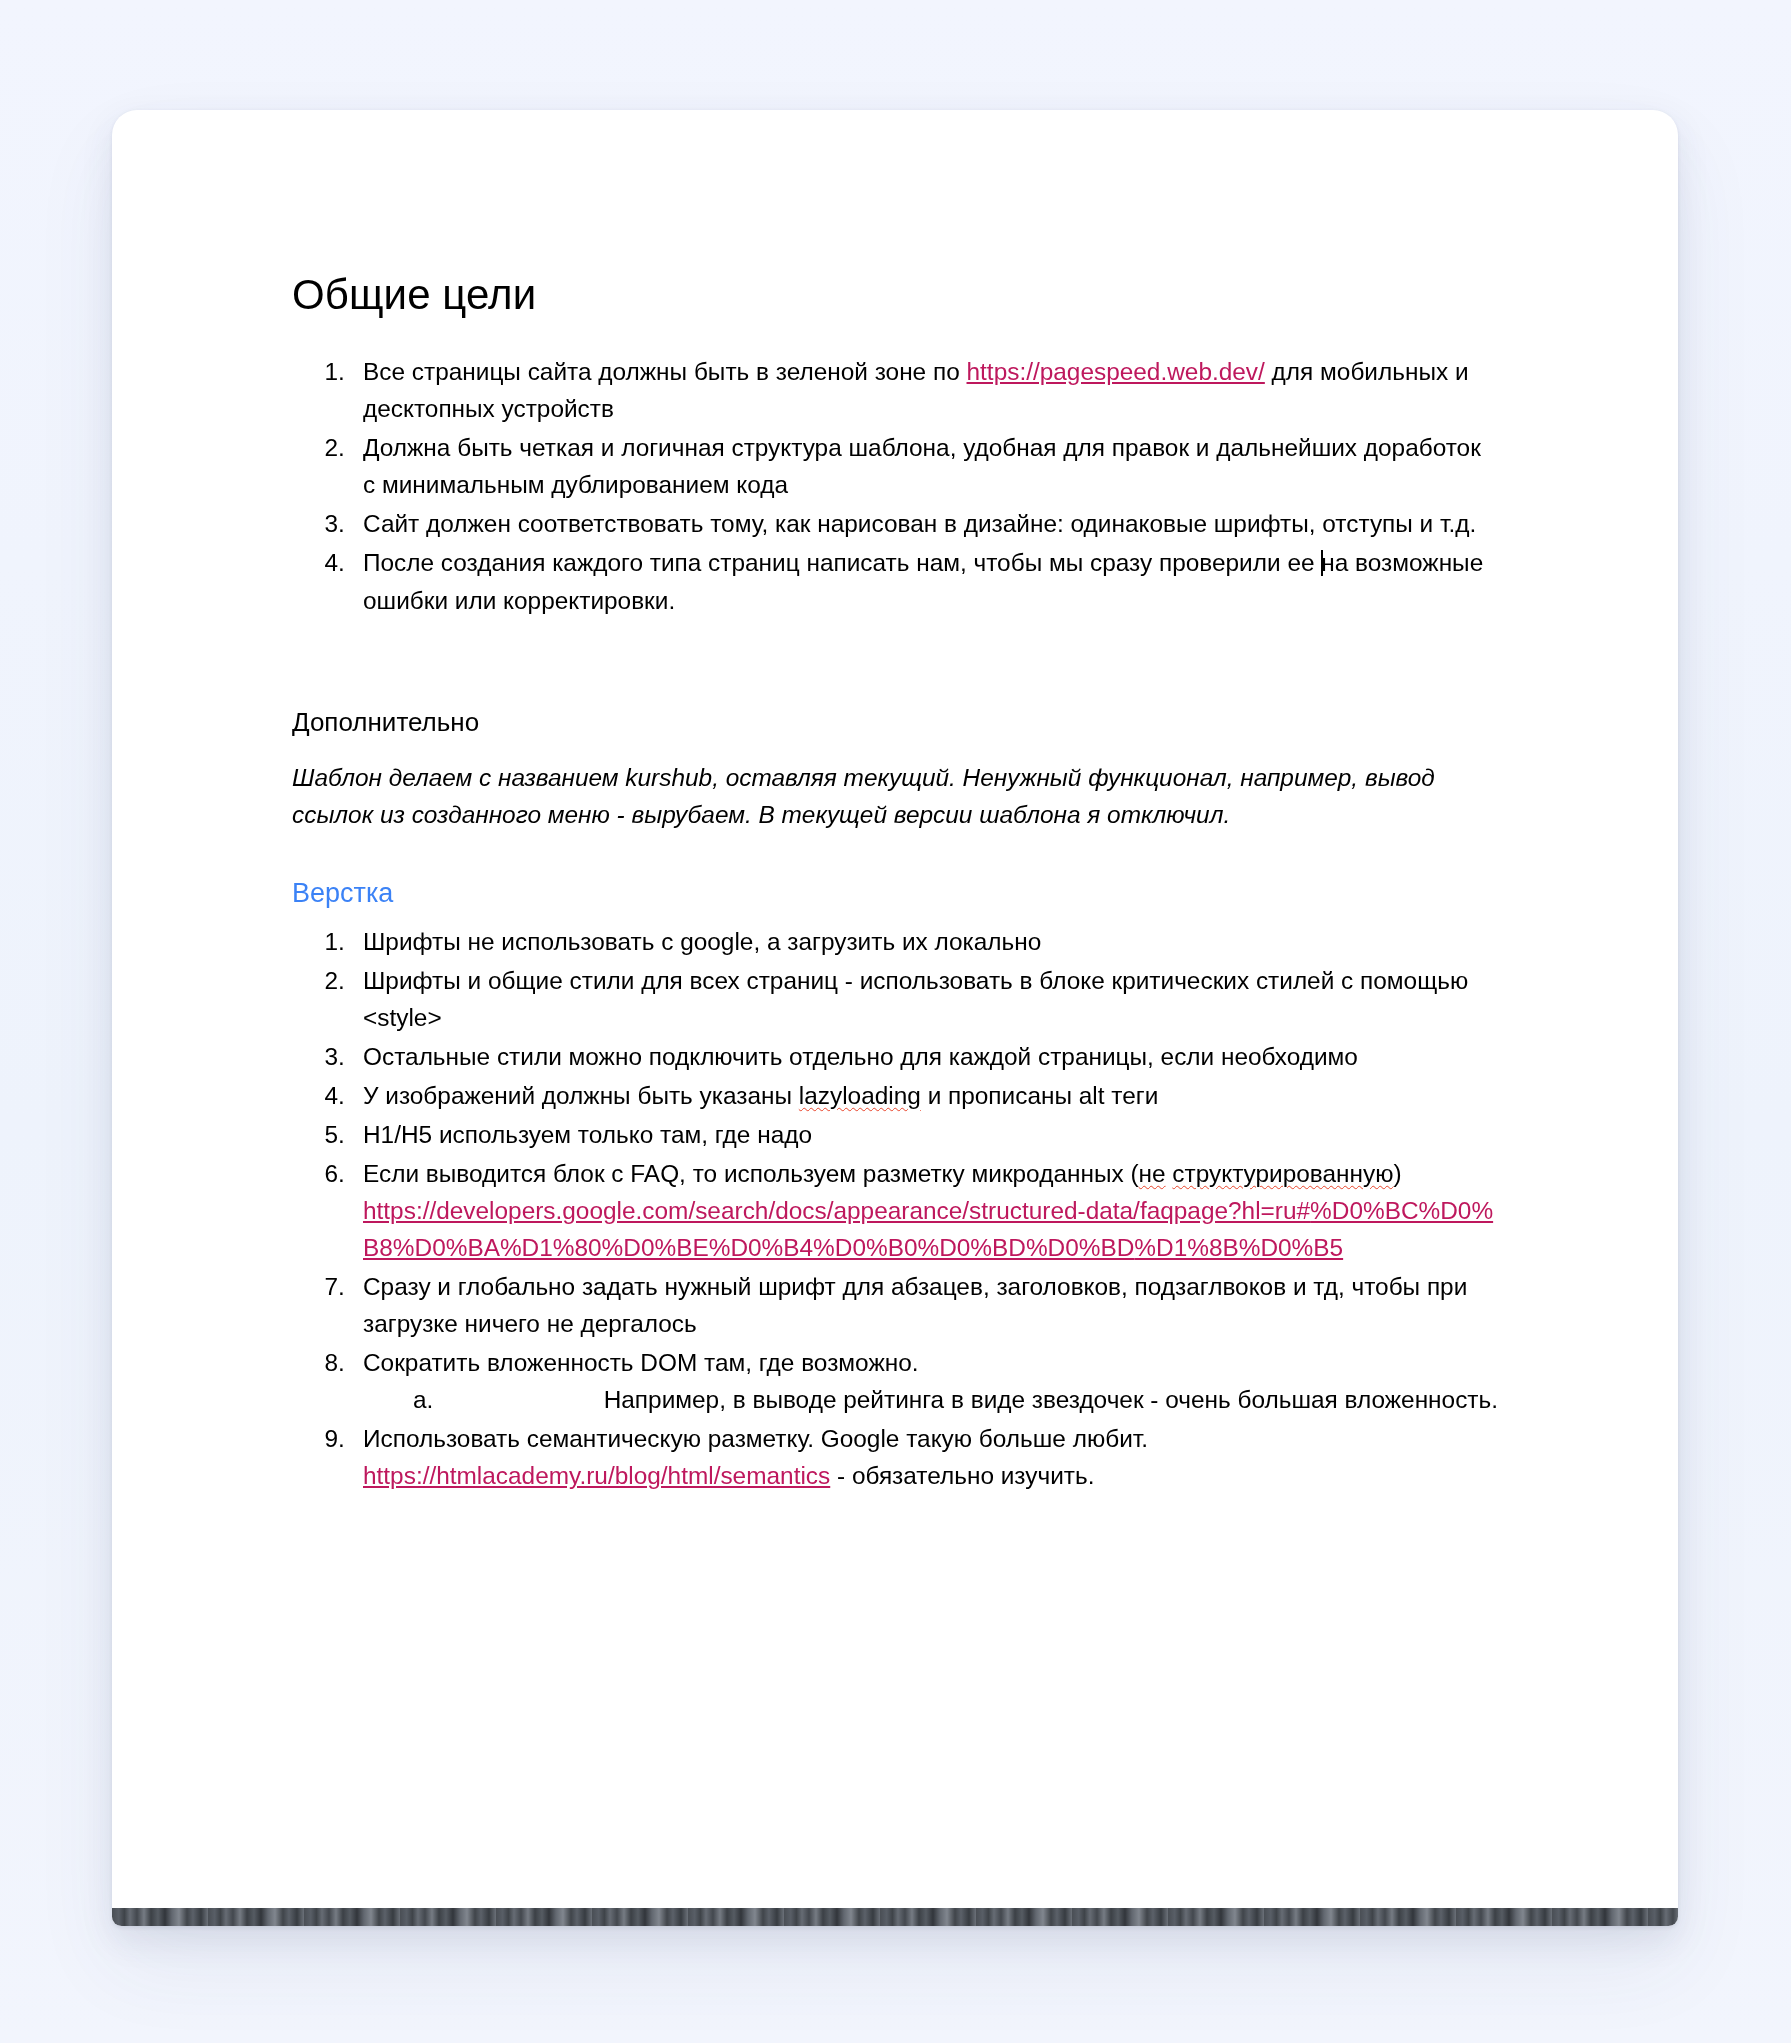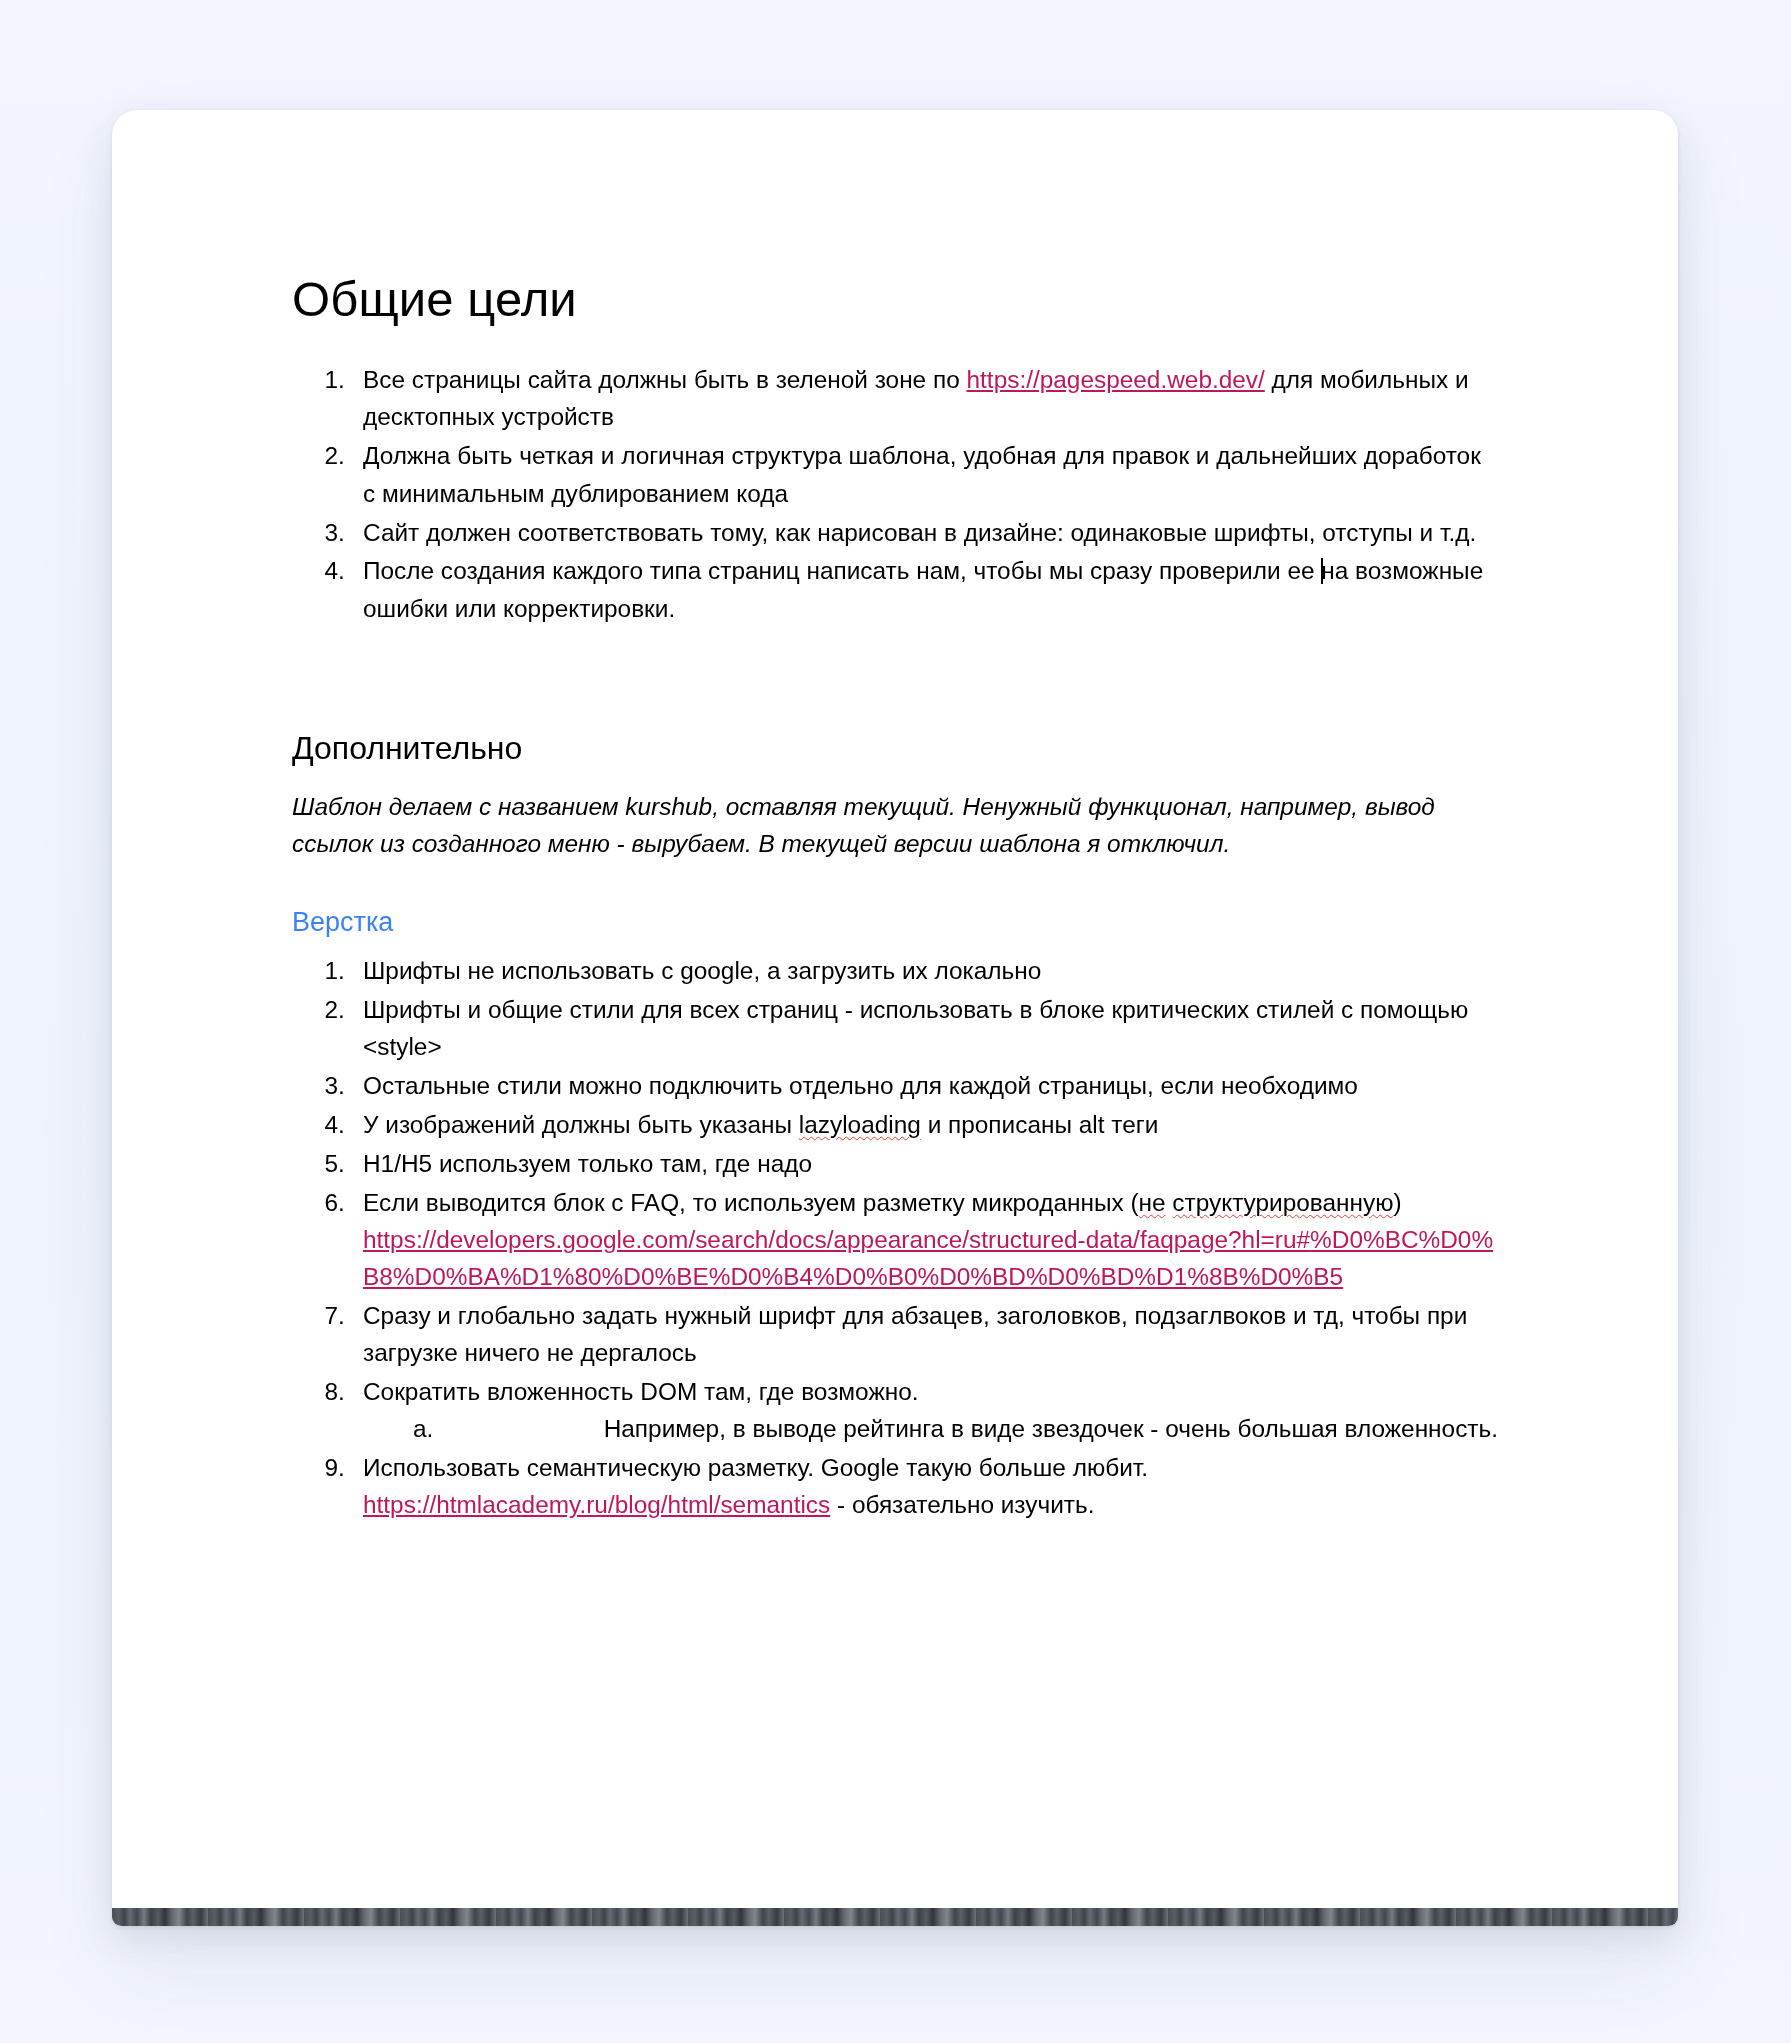--- a/index.html
+++ b/index.html
@@ -59,33 +59,33 @@
   
   .doc-body {
     position: absolute;
     left: 180px;
     top: 161px;
     width: 1206px;
     color: #000000;
   }
 
   h1.doc-h1 {
-    font-size: 49px;
+    font-size: 42px;
     font-weight: 400;
     line-height: 1.15;
     margin: 0 0 34px 0;
     letter-spacing: 0.1px;
     color: #000;
   }
 
   h2.doc-h2 {
-    font-size: 32px;
+    font-size: 26px;
     font-weight: 400;
     line-height: 1.2;
-    margin: 16px 0 21px 0;
+    margin: 2px 0 21px 0;
     color: #000;
   }
 
   h3.doc-h3 {
     font-size: 27px;
     font-weight: 400;
     line-height: 1.2;
     margin: 0 0 13.4px 0;
     color: #3b82f6;
   }

